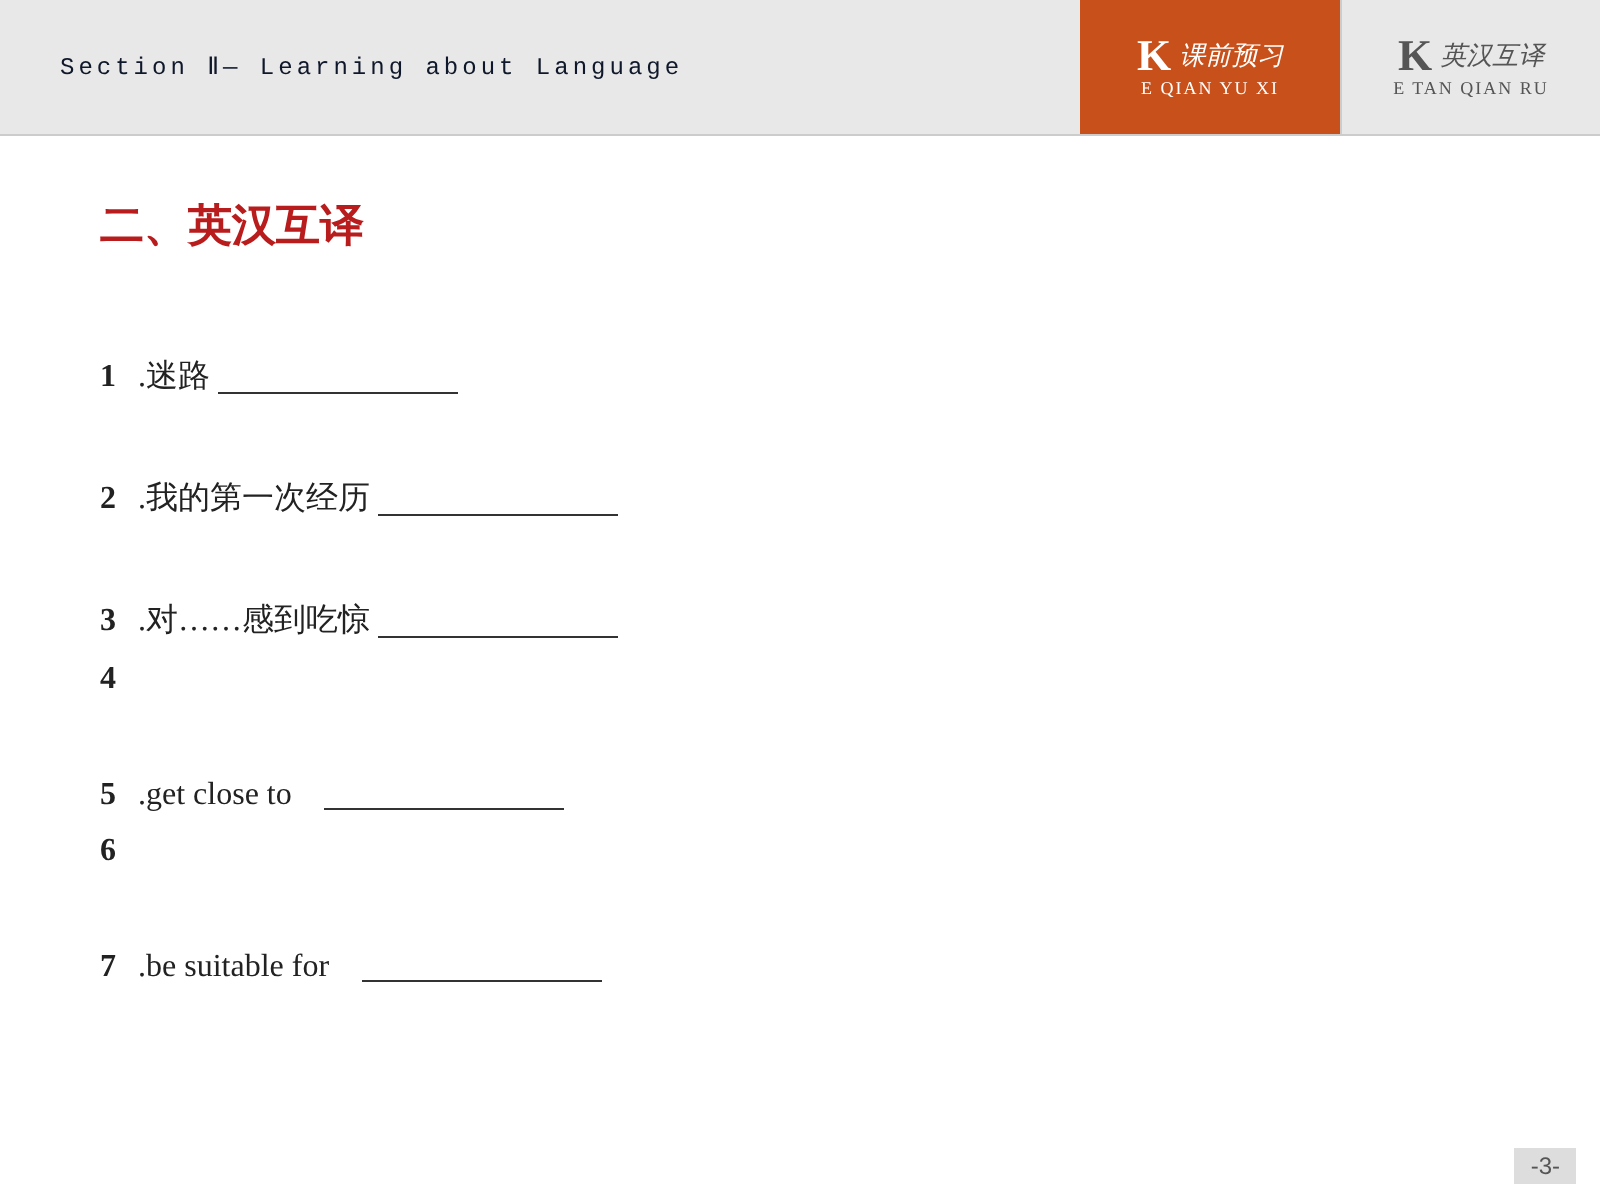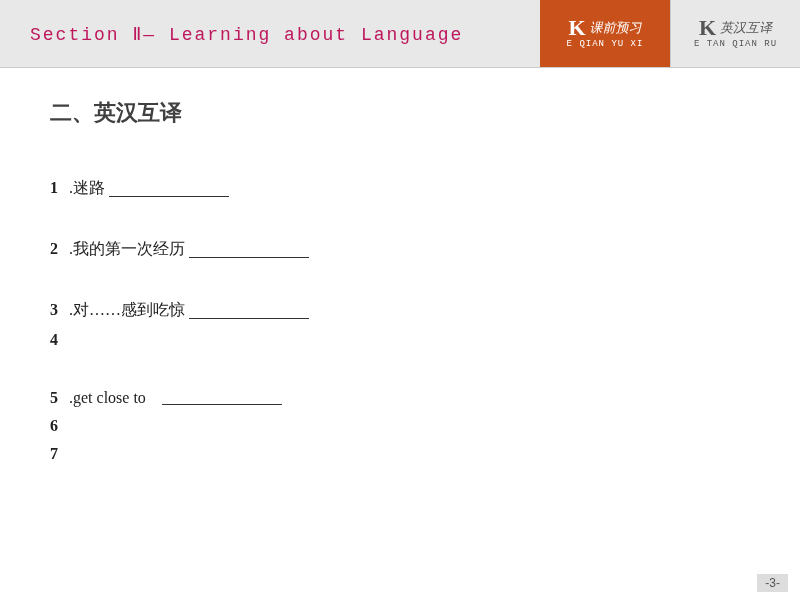--- a/index.html
+++ b/index.html
@@ -38,22 +38,22 @@
     .header-title-area {
       flex: 1;
       display: flex;
       align-items: center;
       padding: 0 30px;
       background: #e8e8e8;
     }
 
     .header-title {
       font-family: 'Courier New', monospace;
-      font-size: 18px;
-      color: #be185d;
+      font-size: 12px;
+      color: #0f172a;
       letter-spacing: 2px;
     }
 
     .header-btn-1 {
       width: 130px;
       background: #c8501a;
       display: flex;
       align-items: center;
       justify-content: center;
       flex-direction: column;
@@ -90,21 +90,21 @@
       font-size: 13px;
       font-family: 'SimHei', sans-serif;
       line-height: 1.3;
       font-style: italic;
     }
 
     .btn-pinyin {
       font-size: 9px;
       letter-spacing: 1px;
       line-height: 1.2;
-      font-family: Liberation Mono, monospace;
+      font-family: Liberation Serif, serif;
       text-align: right;
     }
 
     .btn-1-text {
       color: #fff;
     }
 
     .btn-2-text {
       color: #555;
     }
@@ -113,21 +113,21 @@
     .main-content {
       flex: 1;
       padding: 30px 50px 20px 50px;
       background: #fff;
       position: relative;
     }
 
     .section-title {
       font-size: 22px;
       font-weight: bold;
-      color: #404040;
+      color: #b91c1c;
       margin-bottom: 20px;
       font-family: 'SimHei', 'STHeiti', sans-serif;
     }
 
     .exercise-list {
       list-style: none;
       display: flex;
       flex-direction: column;
       gap: 10px;
     }
@@ -227,20 +227,21 @@
         <span class="item-num">5</span>
         <span class="item-text">.get close to &nbsp;&nbsp;<span class="blank-line"></span></span>
       </li>
 
       <li class="exercise-item">
         <span class="item-num">6</span>
       </li>
 
       <li class="exercise-item">
         <span class="item-num">7</span>
+        <span class="item-text">.be suitable for &nbsp;&nbsp;<span class="blank-line"></span></span>
       </li>
 
     </ul>
 
     <div class="page-number">-3-</div>
   </div>
 
 </div>
 
 </body></html>

